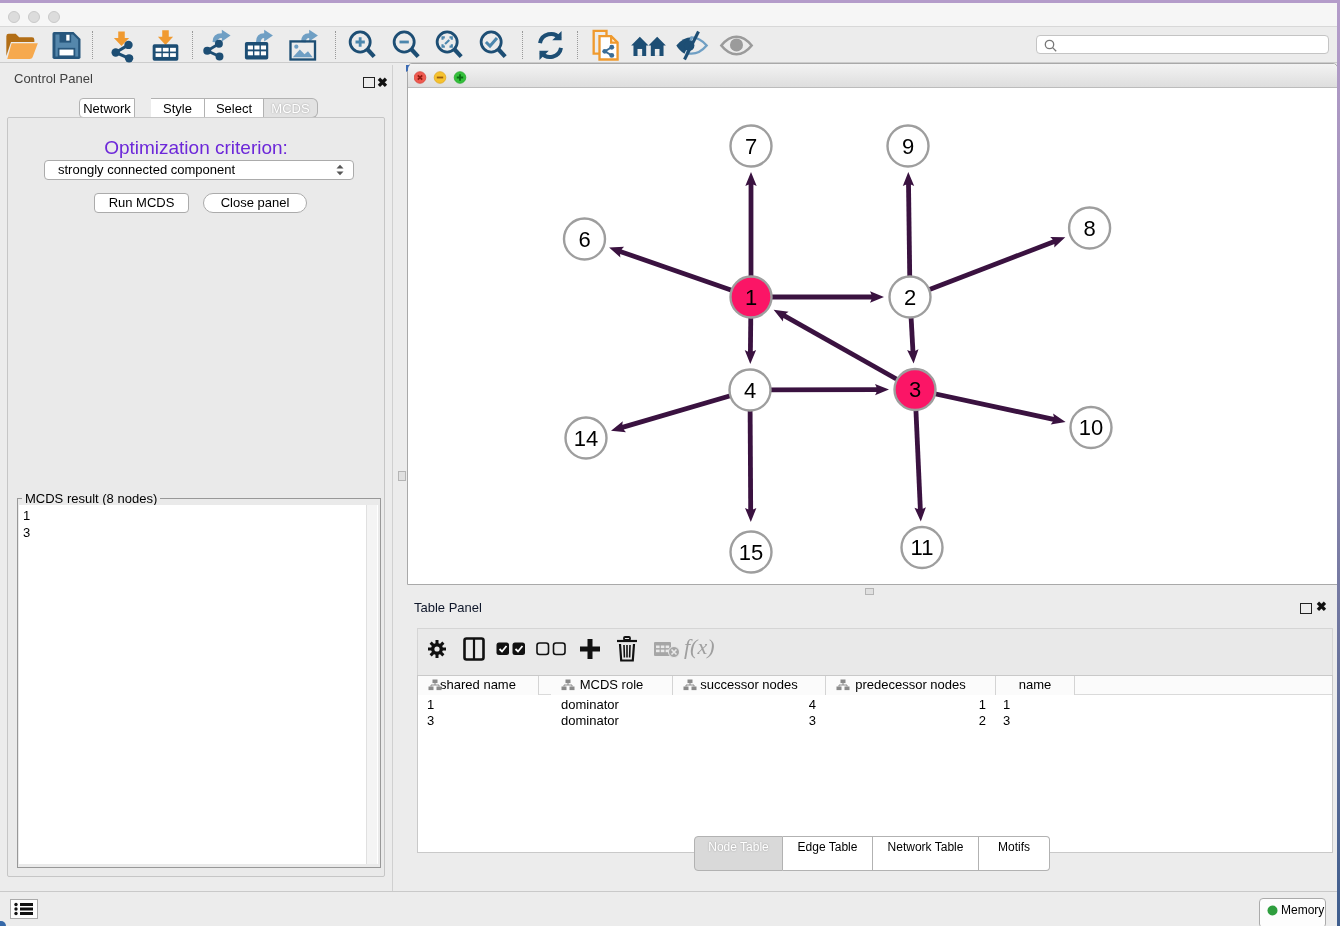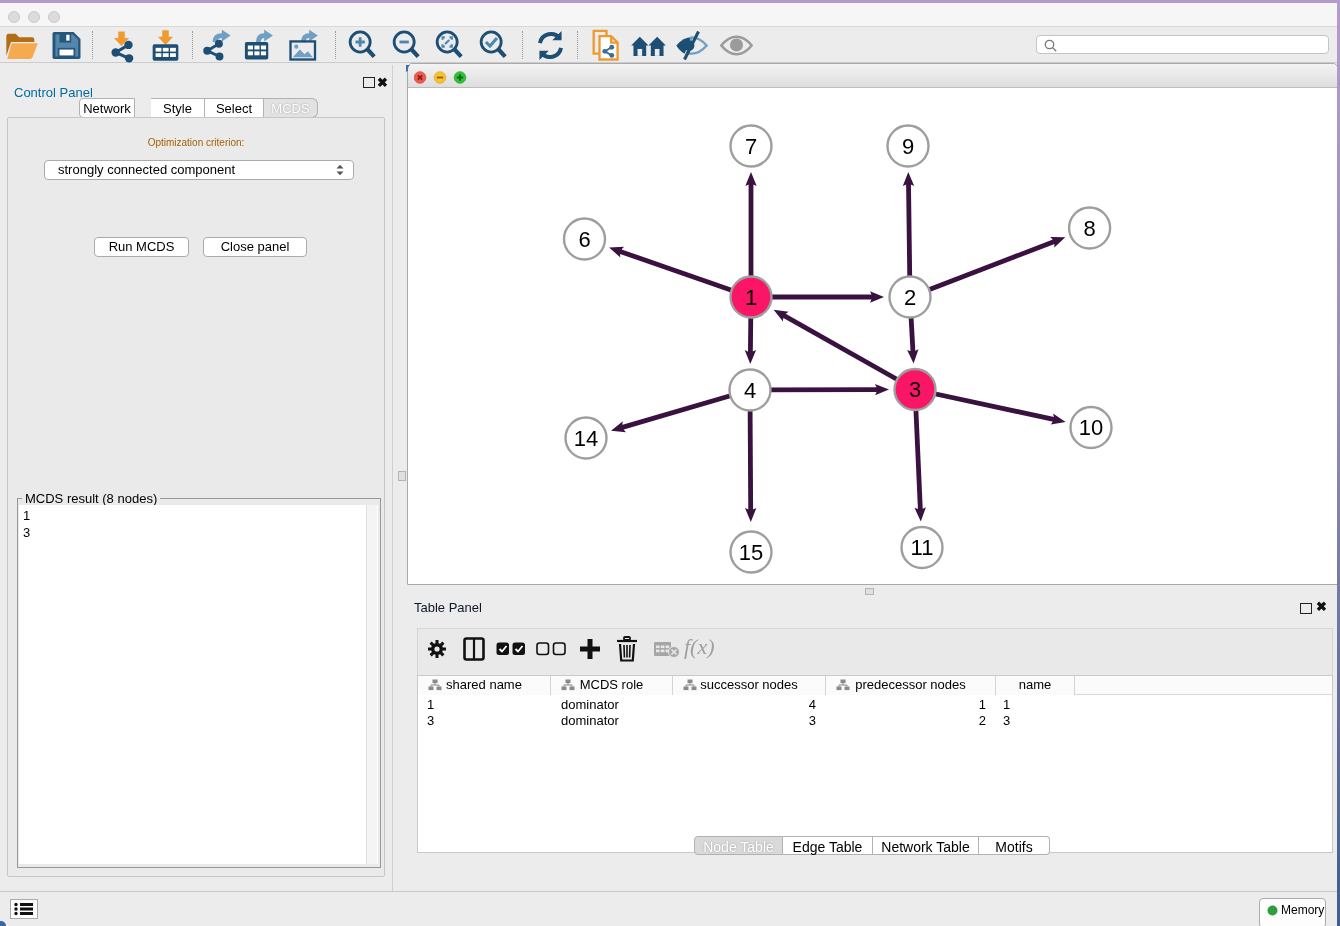--- a/index.html
+++ b/index.html
@@ -11,49 +11,49 @@
 #titlebar { left:0; top:3px; width:1340px; height:24px; background:#f6f6f6; border-bottom:1px solid #d8d8d8; }
 .tl { position:absolute; width:12px; height:12px; border-radius:50%; background:#dcdcdc; border:1px solid #c9c9c9; top:8px; }
 #wtitle { position:absolute; width:100%; text-align:center; top:6px; font-size:14px; color:#b5b5b5; }
 
 #toolbar { left:0; top:27px; width:1340px; height:36px; background:#ececec; border-bottom:1px solid #cccccc; }
 .tsep { position:absolute; top:4px; height:28px; width:0; border-left:1px dotted #999; }
 .ticon { position:absolute; top:1px; }
 #searchbox { position:absolute; left:1036px; top:8px; width:293px; height:19px; background:#fff; border:1px solid #c4c4c4; border-radius:4px; }
 
 #cpheader { left:0; top:65px; width:392px; height:25px; }
-#cpheader .t { position:absolute; left:14px; top:20px; font-size:13px; color:#0369a1; }
+#cpheader .t { position:absolute; left:14px; top:6px; font-size:13px; color:#404040; }
 .floatbtn { position:absolute; width:12px; height:11px; border:1.5px solid #222; top:77px; }
 .closex { position:absolute; top:75px; font-size:13px; font-weight:bold; color:#111; }
 .tab { position:absolute; top:98px; height:20px; border:1px solid #b2b2b2; background:#fff; font-size:13px; color:#000; text-align:center; line-height:19px; }
 #cpcontent { left:7px; top:117px; width:378px; height:760px; background:#eaeaea; border:1px solid #c6c6c6; border-radius:2px; }
-#optlabel { position:absolute; left:0; top:137px; width:392px; text-align:center; font-size:10px; color:#a16207; }
+#optlabel { position:absolute; left:0; top:137px; width:392px; text-align:center; font-size:19px; color:#6d28d9; }
 #optselect { position:absolute; left:44px; top:160px; width:310px; height:20px; background:#fff; border:1px solid #ababab; border-radius:4px; font-size:13px; line-height:18px; padding-left:13px; color:#000; }
-.btn { position:absolute; top:193px; height:20px; background:#fff; border:1px solid #ababab; border-radius:4px; font-size:13px; text-align:center; line-height:18px; color:#000;margin-top:44px; }
+.btn { position:absolute; top:193px; height:20px; background:#fff; border:1px solid #ababab; border-radius:4px; font-size:13px; text-align:center; line-height:18px; color:#000; }
 #fieldset { left:17px; top:498px; width:364px; height:370px; border:1px solid #989898; }
 #fieldlabel { position:absolute; left:22px; top:491px; background:#eaeaea; padding:0 3px; font-size:13px; color:#000; }
 #mcdstext { position:absolute; left:19px; top:505px; width:359px; height:359px; background:#fff; font-size:13px; color:#000; padding:3px 0 0 4px; line-height:16.5px; }
 #mcdsscroll { position:absolute; left:366px; top:505px; width:11px; height:359px; background:#f4f4f4; border-left:1px solid #e0e0e0; }
 
 #vsplit { left:392px; top:65px; width:16px; height:826px; background:#ececec; border-left:1px solid #d0d0d0;}
 #vhandle { position:absolute; left:398px; top:471px; width:8px; height:10px; background:#e0e0e0; border:1px solid #b5b5b5; }
 
 #netwin { left:407px; top:63px; width:931px; height:522px; background:#fff; border:1px solid #a9a9a9; border-radius:5px 5px 0 0; }
 #nettitle { position:absolute; left:0; top:0; width:100%; height:24px; background:linear-gradient(#f3f3f3,#dedede); border-bottom:1px solid #bcbcbc; border-radius:5px 5px 0 0; }
 #nettitletext { position:absolute; width:100%; text-align:center; top:5px; font-size:13px; color:#000; }
 #hsplit { left:408px; top:585px; width:932px; height:12px; background:#ececec; }
 #hhandle { position:absolute; left:865px; top:588px; width:9px; height:7px; background:#e0e0e0; border:1px solid #b5b5b5; }
 
 #tpheader_t { position:absolute; left:414px; top:600px; font-size:13px; color:#0f172a; }
 #tptoolbar { left:417px; top:628px; width:916px; height:47px; background:#e9e9e9; border:1px solid #d5d5d5; border-bottom:none; }
 #tptable { left:417px; top:675px; width:916px; height:178px; background:#fff; border:1px solid #c9c9c9; }
 .th { position:absolute; top:0; height:19px; border-right:1px solid #d4d4d4; font-size:13px; color:#000; text-align:center; background:#fbfbfb; line-height:18px; }
 .treeic { position:absolute; left:10px; top:3px; width:14px; height:12px; }
 .td { position:absolute; font-size:13px; color:#000; height:16px; }
-.btab { position:absolute; top:836px; height:19px; border:1px solid #b2b2b2; background:#fff; font-size:14px; color:#000; text-align:center; line-height:20px; }
+.btab { position:absolute; top:836px; height:35px; border:1px solid #b2b2b2; background:#fff; font-size:12px; color:#000; text-align:center; line-height:20px; }
 
 #statusbar { left:0; top:891px; width:1340px; height:35px; background:#ececec; border-top:1px solid #c9c9c9; }
 #listbtn { position:absolute; left:10px; top:899px; width:28px; height:20px; background:#fdfdfd; border:1px solid #ababab; }
 #membtn { position:absolute; left:1259px; top:898px; width:67px; height:30px; background:#fdfdfd; border:1px solid #ababab; border-radius:4px; font-size:12px; }
 svg { display:block; }
 </style>
 </head>
 <body>
 <div class="abs" id="topborder"></div>
 <div class="abs" style="left:1337px; top:0; width:3px; height:926px; background:linear-gradient(#b49cca, #9a8fb4 40%, #5c6b96 80%, #3f5e8e); z-index:50;"></div>
@@ -228,21 +228,21 @@
 <div class="tab" style="left:264px; width:54px; border-left:none; border-radius:0 6px 6px 0; background:#e2e2e2; color:#fff; text-shadow:0 0 2px #9a9a9a;">MCDS</div>
 <div class="abs" id="cpcontent"></div>
 <div id="optlabel">Optimization criterion:</div>
 <div id="optselect">strongly connected component
   <svg width="10" height="14" viewBox="0 0 10 14" style="position:absolute; right:8px; top:2px;">
       <path d="M1.5 5.5 L5 1.8 L8.5 5.5 Z" fill="#555"></path>
       <path d="M1.5 8.5 L5 12.2 L8.5 8.5 Z" fill="#555"></path>
     </svg>
 </div>
 <div class="btn" style="left:94px; width:95px;">Run MCDS</div>
-<div class="btn" style="left:203px; width:104px;">Close panel</div>
+<div class="btn" style="left:203px; width:104px;border-radius:10px;">Close panel</div>
 <div class="abs" id="fieldset"></div>
 <div id="fieldlabel">MCDS result (8 nodes)</div>
 <div id="mcdstext">1<br>3</div>
 <div id="mcdsscroll"></div>
 
 <div class="abs" id="vsplit"></div>
 <div id="vhandle"></div>
 
 <div class="abs" id="netwin">
   <svg style="position:absolute;left:-2px;top:0px;" width="10" height="8" viewBox="0 0 10 8">
@@ -387,21 +387,21 @@
         </g>
     <circle cx="20" cy="11" r="5.5" fill="#a6a6a6" stroke="#e9e9e9" stroke-width="1"></circle>
     <path d="M17.5 8.5 L22.5 13.5 M22.5 8.5 L17.5 13.5" stroke="#e9e9e9" stroke-width="1.6"></path>
   </svg>
 
   <div style="position:absolute;left:266px;top:5px;font-family:'Liberation Serif',serif;font-style:italic;font-size:22px;color:#9f9f9f;">f(x)</div>
 </div>
   </div>
 <div class="abs" id="tptable">
   <div style="position:absolute;left:0;top:0;width:914px;height:19px;background:#fbfbfb;border-bottom:1px solid #dadada;"></div>
-  <div class="th" style="left:0px; width:133px;"><svg class="treeic" viewBox="0 0 14 12">
+  <div class="th" style="left:0px; width:121px;"><svg class="treeic" viewBox="0 0 14 12">
         <rect x="4.5" y="0.5" width="5" height="3.6" fill="#8a8a8a"></rect>
         <rect x="0.5" y="7.5" width="5" height="3.6" fill="#8a8a8a"></rect>
         <rect x="8.5" y="7.5" width="5" height="3.6" fill="#8a8a8a"></rect>
         <path d="M7 4 L7 6 M3 7.5 L3 6 L11 6 L11 7.5" stroke="#8a8a8a" fill="none"></path>
       </svg>shared name</div>
   <div class="th" style="left:133px; width:122px;"><svg class="treeic" viewBox="0 0 14 12">
         <rect x="4.5" y="0.5" width="5" height="3.6" fill="#8a8a8a"></rect>
         <rect x="0.5" y="7.5" width="5" height="3.6" fill="#8a8a8a"></rect>
         <rect x="8.5" y="7.5" width="5" height="3.6" fill="#8a8a8a"></rect>
         <path d="M7 4 L7 6 M3 7.5 L3 6 L11 6 L11 7.5" stroke="#8a8a8a" fill="none"></path>

